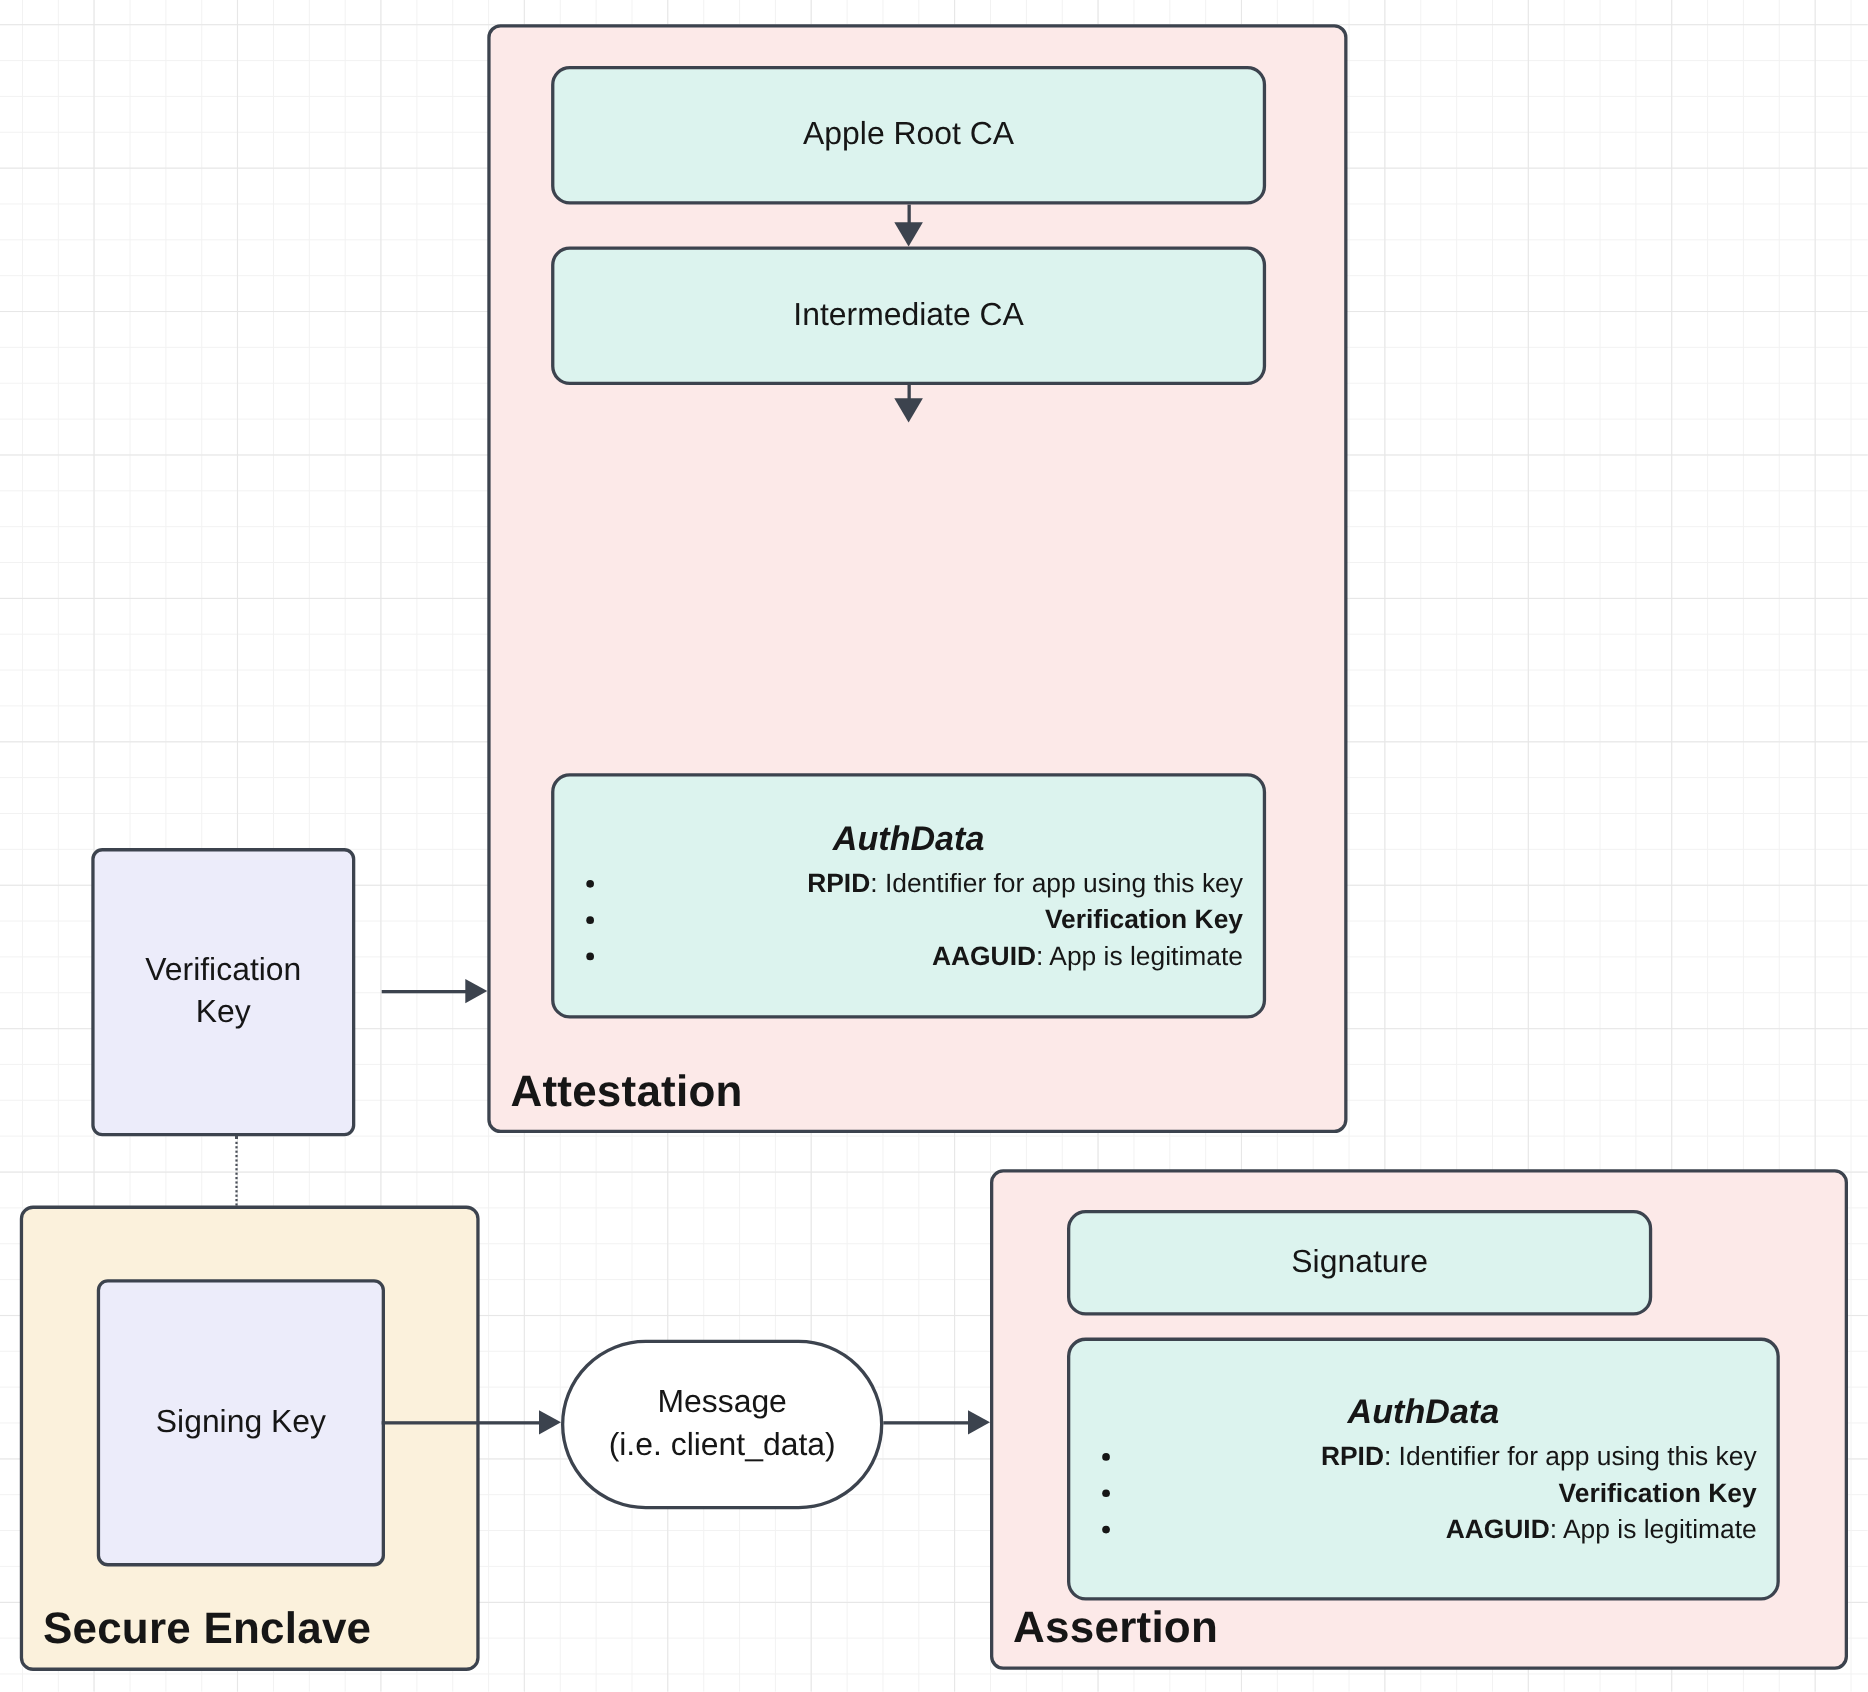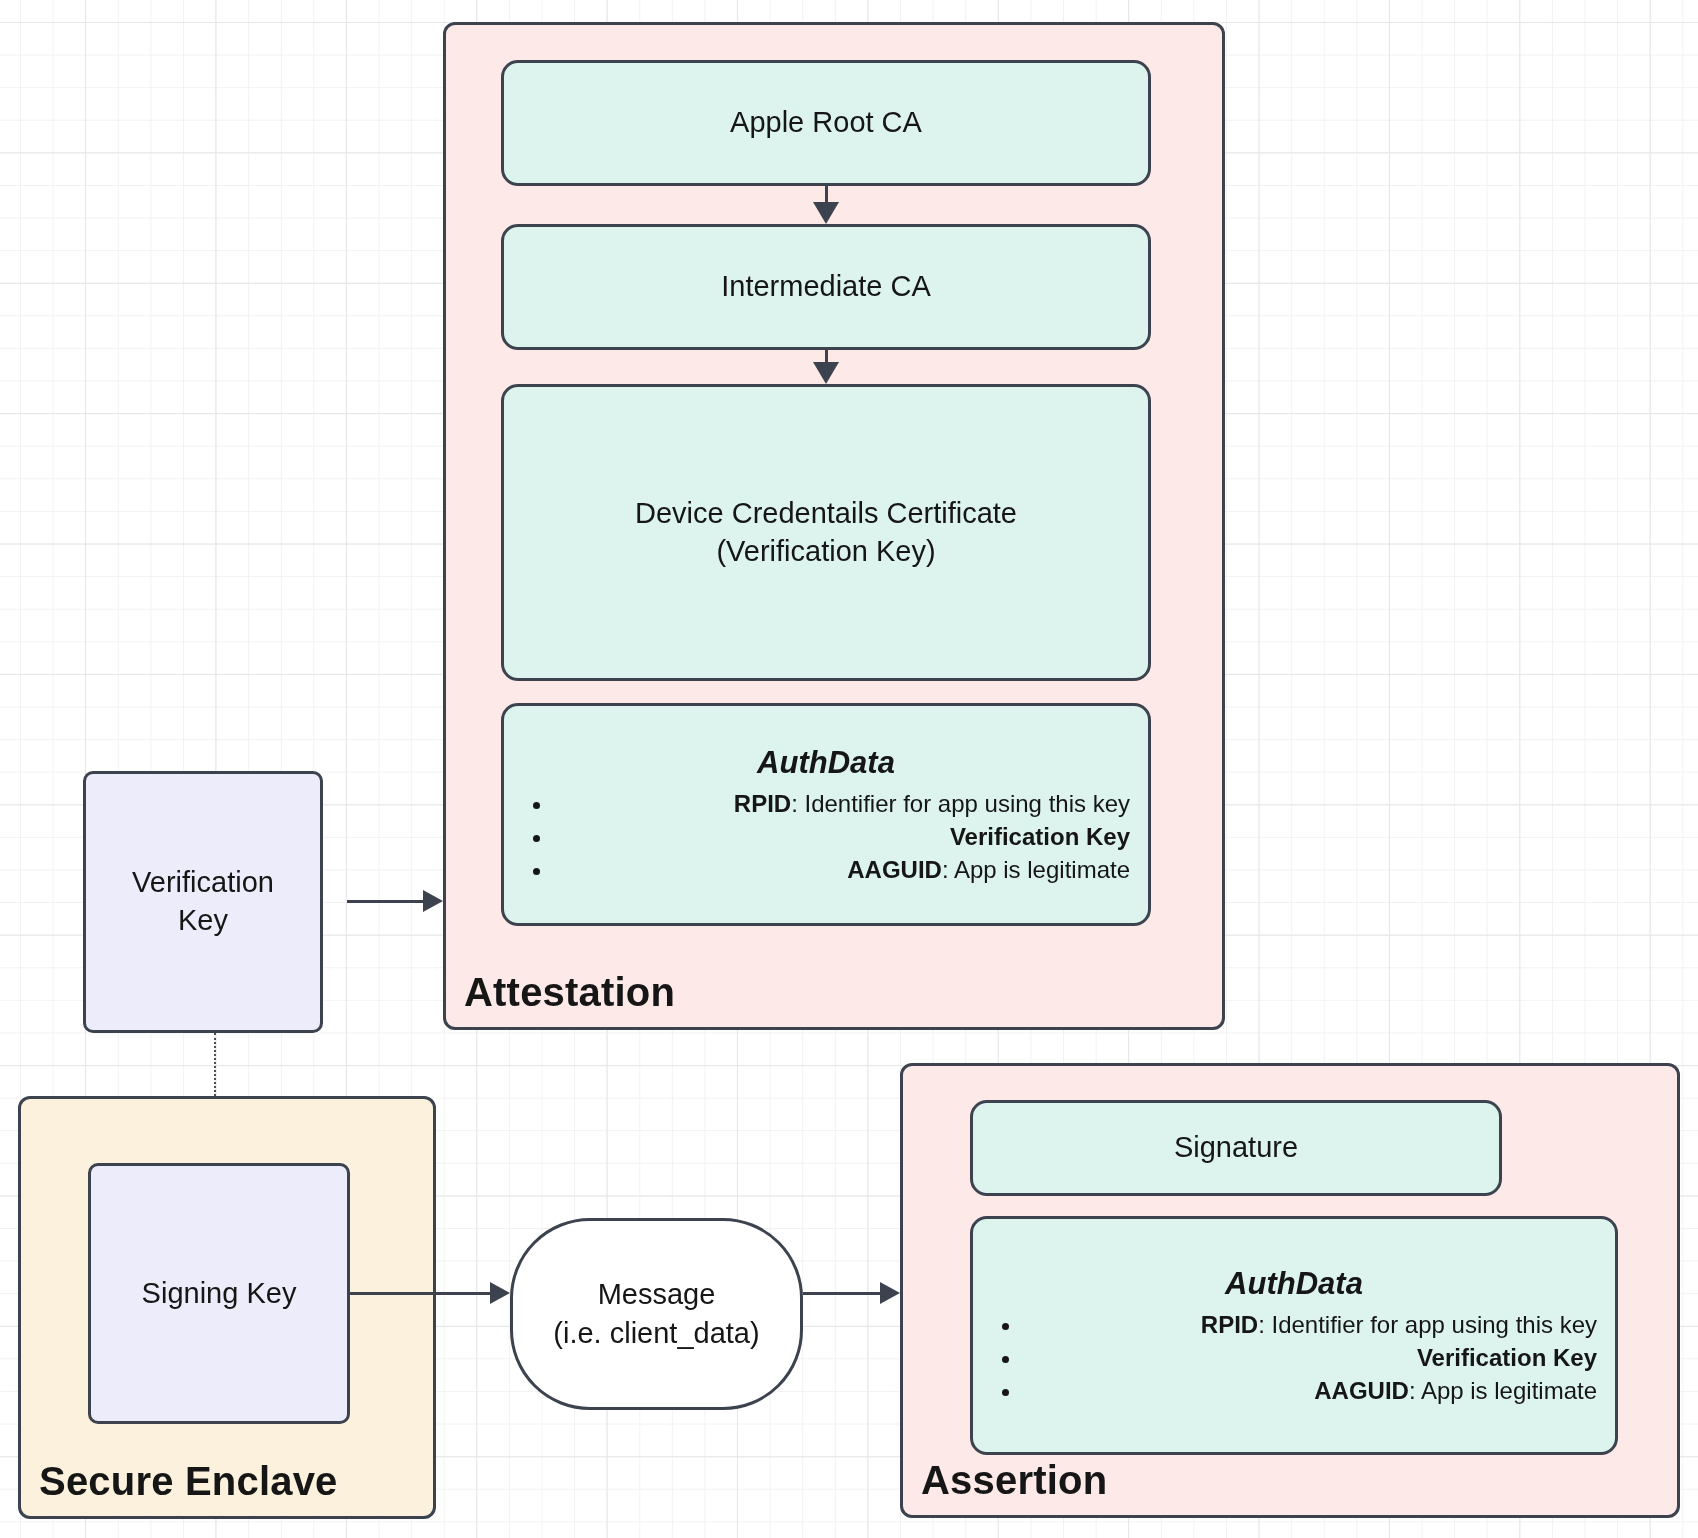--- a/index.html
+++ b/index.html
@@ -61,24 +61,20 @@
 
     <div class="node teal" style="left:55px;top:199px;width:650px;height:126px;">
       <span>Intermediate CA</span>
     </div>
 
     <div class="varrow" style="left:367px;top:325px;height:34px;">
       <div class="stem" style="height:14px;"></div>
       <div class="head"></div>
     </div>
 
-    <div class="node teal" style="left:55px;top:359px;width:650px;height:297px;">
-      <span>Device Credentails Certificate</span>
-      <span>(Verification Key)</span>
-    </div>
 
     <div class="node teal authdata" style="left:55px;top:678px;width:650px;height:223px;">
       <p class="ad-title">AuthData</p>
       <ul class="ad-list">
         <li><span class="b">RPID</span><span>: Identifier for app using this key</span></li>
         <li><span class="b">Verification Key</span><span></span></li>
         <li><span class="b">AAGUID</span><span>: App is legitimate</span></li>
       </ul>
     </div>
 
@@ -102,21 +98,21 @@
       <span>Signing Key</span>
     </div>
     <div class="group-label">Secure Enclave</div>
   </section>
 
   <div class="harrow" style="left:347px;top:1281px;width:163px;">
     <div class="stem" style="width:145px;"></div>
     <div class="head"></div>
   </div>
 
-  <div class="pill" style="left:510px;top:1218px;width:293px;height:192px;">
+  <div class="pill" style="left:510px;top:1218px;width:293px;height:154px;">
     <span>Message</span>
     <span>(i.e. client_data)</span>
   </div>
 
   <div class="harrow" style="left:803px;top:1281px;width:97px;">
     <div class="stem" style="width:79px;"></div>
     <div class="head"></div>
   </div>
 
   <section class="group pink" style="left:900px;top:1063px;width:780px;height:455px;">

